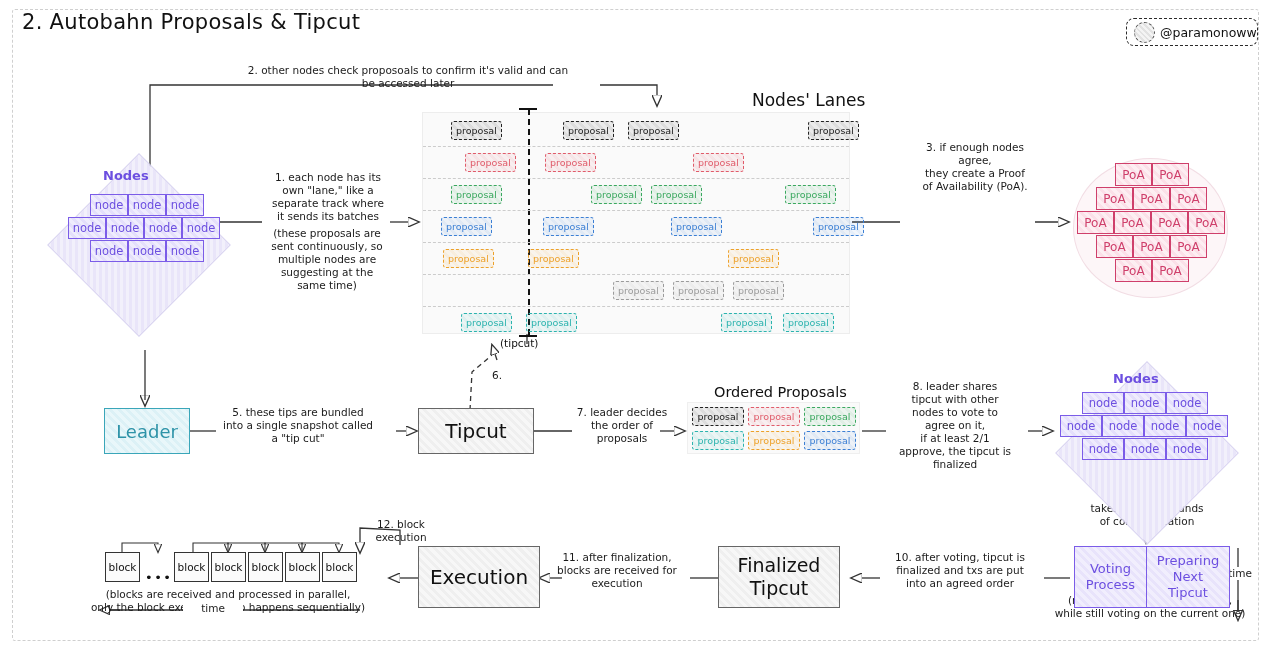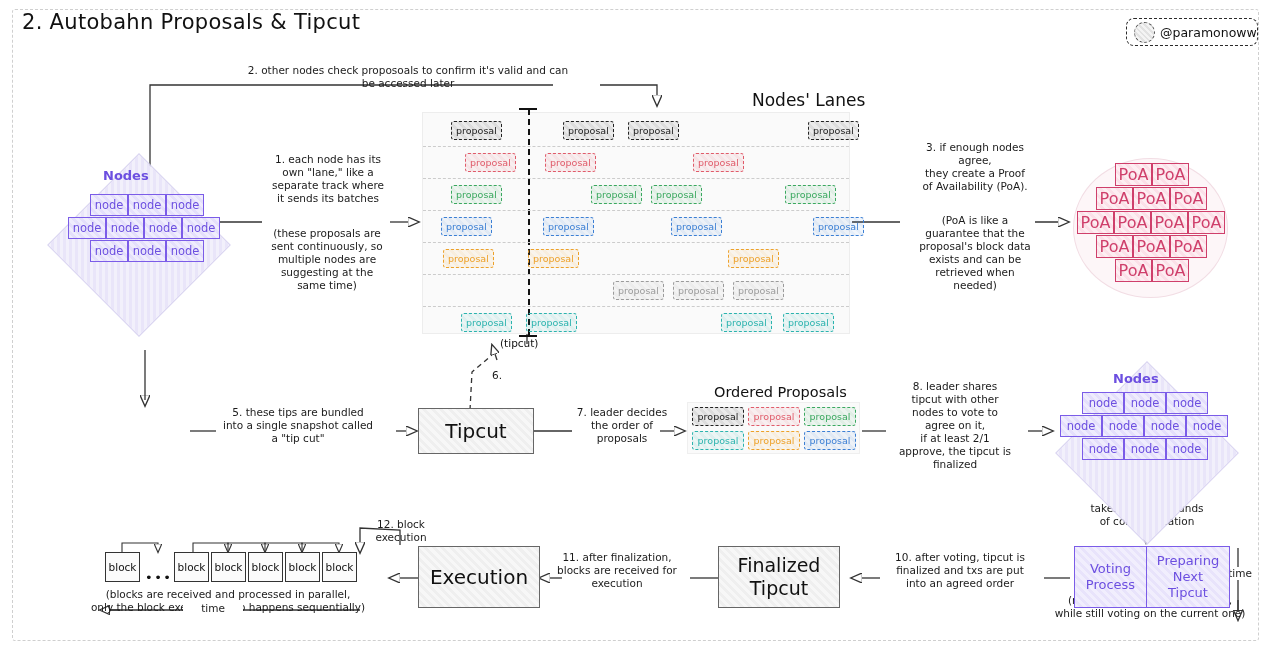--- a/index.html
+++ b/index.html
@@ -40,21 +40,21 @@
   .tipline{position:absolute;top:-4px;bottom:-2px;width:0;border-left:2.2px dashed #111;}
   .tipcap{position:absolute;width:18px;height:0;border-top:2.6px solid #111;}
   .tipcutlabel{position:absolute;font-size:10.5px;color:#111;}
   .laneshdr{position:absolute;font-size:17px;color:#111;}
 
   
   .poacircle{left:1073px;top:158px;width:155px;height:140px;border-radius:50%;
              background:#fdf6f8;border:1px solid #f2dde4;}
   .poarow{position:absolute;display:flex;}
   .poa{border:1.4px solid #cf3f6b;background:repeating-linear-gradient(45deg,#fdeef2 0 3px,#fbe0e8 3px 6px);
-       color:#cf3f6b;font-size:16px;display:flex;align-items:center;justify-content:center;
+       color:#cf3f6b;font-size:12px;display:flex;align-items:center;justify-content:center;
        width:37px;height:23px;box-sizing:border-box;}
 
   
   .box{position:absolute;display:flex;align-items:center;justify-content:center;
        text-align:center;box-sizing:border-box;}
   .box-grey{border:1.5px solid #666;background:repeating-linear-gradient(45deg,#f7f7f7 0 3px,#efefef 3px 6px);color:#111;}
   .box-teal{border:1.5px solid #3aa6b9;background:repeating-linear-gradient(45deg,#e9f7fa 0 3px,#dcf1f6 3px 6px);color:#2e93a8;}
   .box-purple{border:1.5px solid #7b5ce8;background:repeating-linear-gradient(45deg,#f1eefd 0 3px,#e8e3fb 3px 6px);color:#6c4fe0;}
 
   
@@ -161,41 +161,35 @@
         <div class="ncell" style="width: 38px;">node</div>
         <div class="ncell" style="width: 38px;">node</div>
       </div>
     <div class="nrow" id="lnr2" style="left:90px;top:240px;">
         <div class="ncell" style="width: 38px;">node</div>
         <div class="ncell" style="width: 38px;">node</div>
         <div class="ncell" style="width: 38px;">node</div>
       </div>
   </div>
 
-  <div class="abs note" style="left:258px;top:153px;width:140px;">1. each node has its
+  <div class="abs note" style="left:258px;top:171px;width:140px;">1. each node has its
 own "lane," like a
 separate track where
 it sends its batches</div>
   <div class="abs note" style="left:252px;top:227px;width:150px;">(these proposals are
 sent continuously, so
 multiple nodes are
 suggesting at the
 same time)</div>
   <div class="abs note" style="left:213px;top:64px;width:390px;">2. other nodes check proposoals to confirm it's valid and can
 be accessed later</div>
   <div class="abs note" style="left:895px;top:141px;width:160px;">3. if enough nodes
 agree,
 they create a Proof
 of Availability (PoA).</div>
-  <div class="abs note" style="left:895px;top:214px;width:160px;">(PoA is like a
-guarantee that the
-proposal's block data
-exists and can be
-retrieved when
-needed)</div>
   <div class="abs note" style="left:208px;top:406px;width:180px;">5. these tips are bundled
 into a single snapshot called
 a "tip cut"</div>
   <div class="abs note" style="left:492px;top:369px;width:24px;text-align:left;">6.</div>
   <div class="abs note" style="left:566px;top:406px;width:112px;">7. leader decides
 the order of
 proposals</div>
   <div class="abs note" style="left:880px;top:380px;width:150px;">8. leader shares
 tipcut with other
 nodes to vote to
@@ -281,20 +275,21 @@
         <div class="poa">PoA</div>
         <div class="poa">PoA</div>
         <div class="poa">PoA</div>
       </div>
       <div class="poarow" style="left: 1115px; top: 259px;">
         <div class="poa">PoA</div>
         <div class="poa">PoA</div>
       </div>
     </div>
 
+  <div class="abs box box-teal" style="left:104px;top:408px;width:86px;height:46px;font-size:18px;">Leader</div>
 
   <div class="abs box box-grey" style="left:418px;top:408px;width:116px;height:46px;font-size:20px;">Tipcut</div>
 
   <div class="abs ordhdr" style="left:690px;top:384px;margin-left:24px;">Ordered Proposals</div>
   <div class="abs ordered" id="ordered">
       <div class="prop" style="left: 4px; top: 4px; width: 52px; border-color: rgb(34, 34, 34); color: rgb(34, 34, 34); background: repeating-linear-gradient(45deg, rgba(34, 34, 34, 0.07) 0px, rgba(34, 34, 34, 0.07) 3px, rgba(34, 34, 34, 0.133) 3px, rgba(34, 34, 34, 0.133) 6px);">proposal</div>
       <div class="prop" style="left: 60px; top: 4px; width: 52px; border-color: rgb(224, 91, 106); color: rgb(224, 91, 106); background: repeating-linear-gradient(45deg, rgba(224, 91, 106, 0.07) 0px, rgba(224, 91, 106, 0.07) 3px, rgba(224, 91, 106, 0.133) 3px, rgba(224, 91, 106, 0.133) 6px);">proposal</div>
       <div class="prop" style="left: 116px; top: 4px; width: 52px; border-color: rgb(58, 168, 95); color: rgb(58, 168, 95); background: repeating-linear-gradient(45deg, rgba(58, 168, 95, 0.07) 0px, rgba(58, 168, 95, 0.07) 3px, rgba(58, 168, 95, 0.133) 3px, rgba(58, 168, 95, 0.133) 6px);">proposal</div>
       <div class="prop" style="left: 4px; top: 28px; width: 52px; border-color: rgb(43, 179, 174); color: rgb(43, 179, 174); background: repeating-linear-gradient(45deg, rgba(43, 179, 174, 0.07) 0px, rgba(43, 179, 174, 0.07) 3px, rgba(43, 179, 174, 0.133) 3px, rgba(43, 179, 174, 0.133) 6px);">proposal</div>
       <div class="prop" style="left: 60px; top: 28px; width: 52px; border-color: rgb(237, 161, 42); color: rgb(237, 161, 42); background: repeating-linear-gradient(45deg, rgba(237, 161, 42, 0.07) 0px, rgba(237, 161, 42, 0.07) 3px, rgba(237, 161, 42, 0.133) 3px, rgba(237, 161, 42, 0.133) 6px);">proposal</div>

